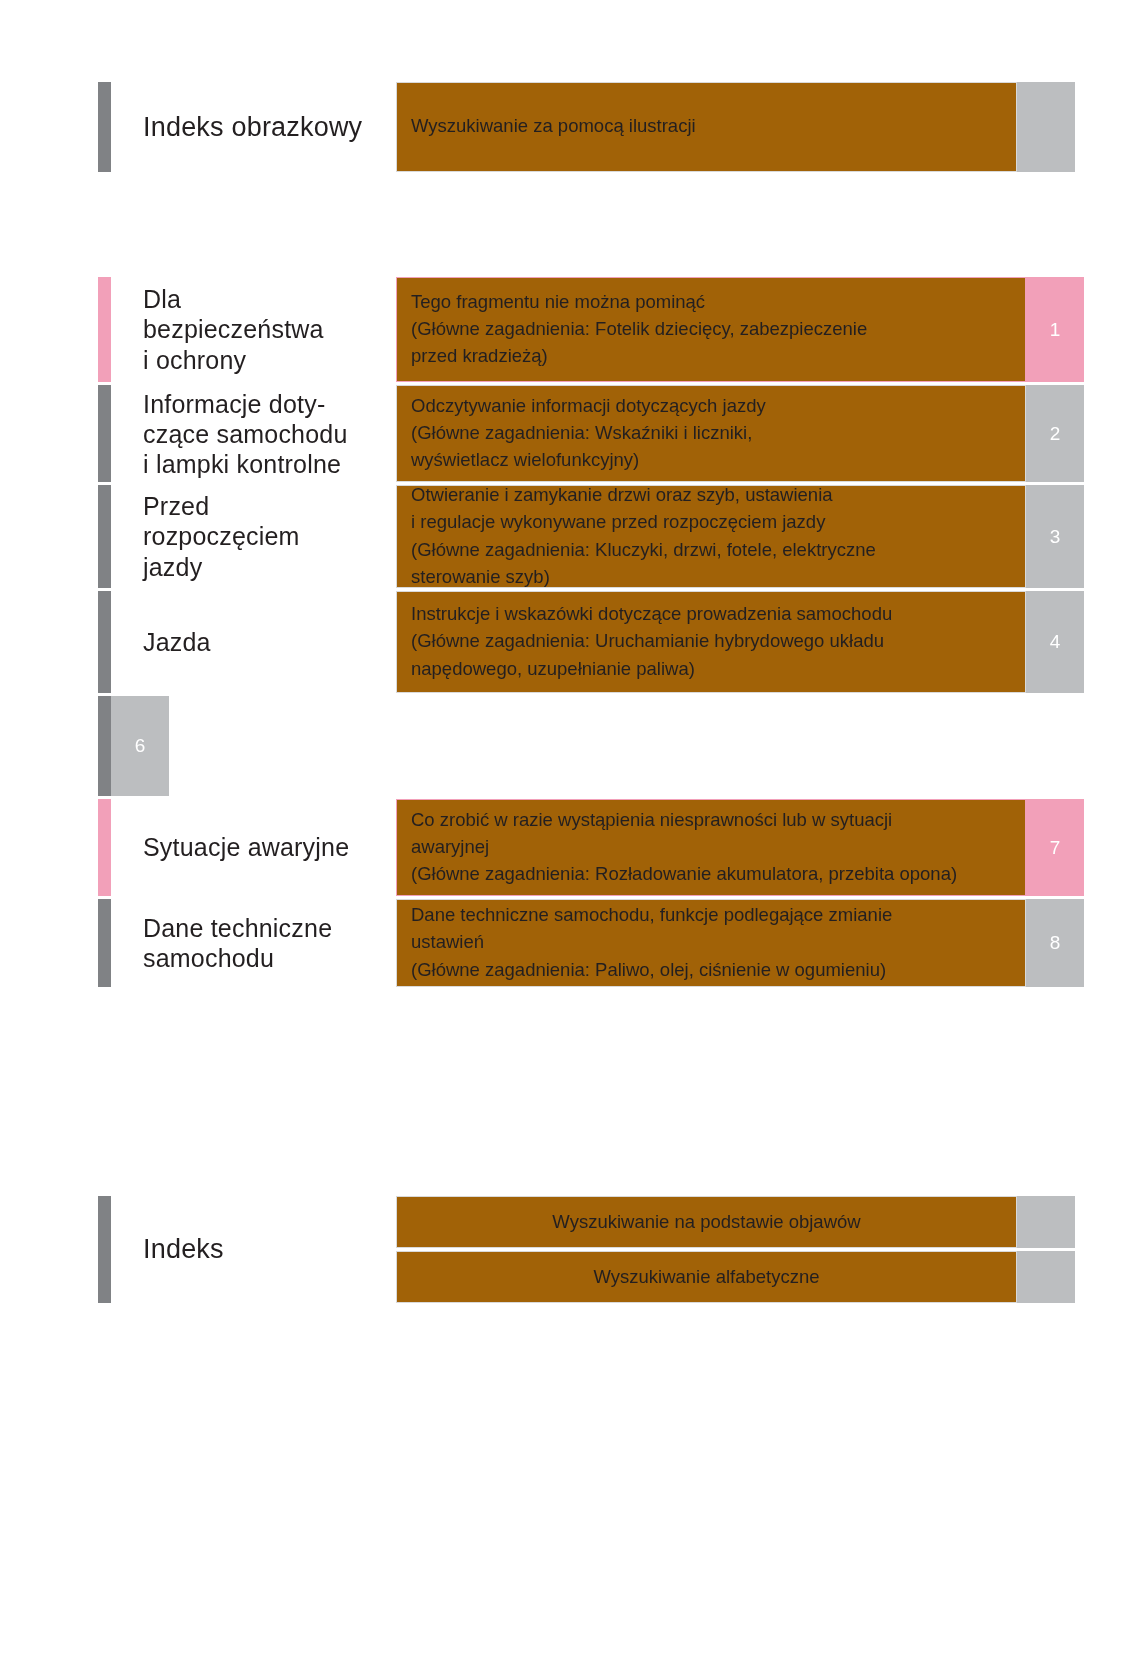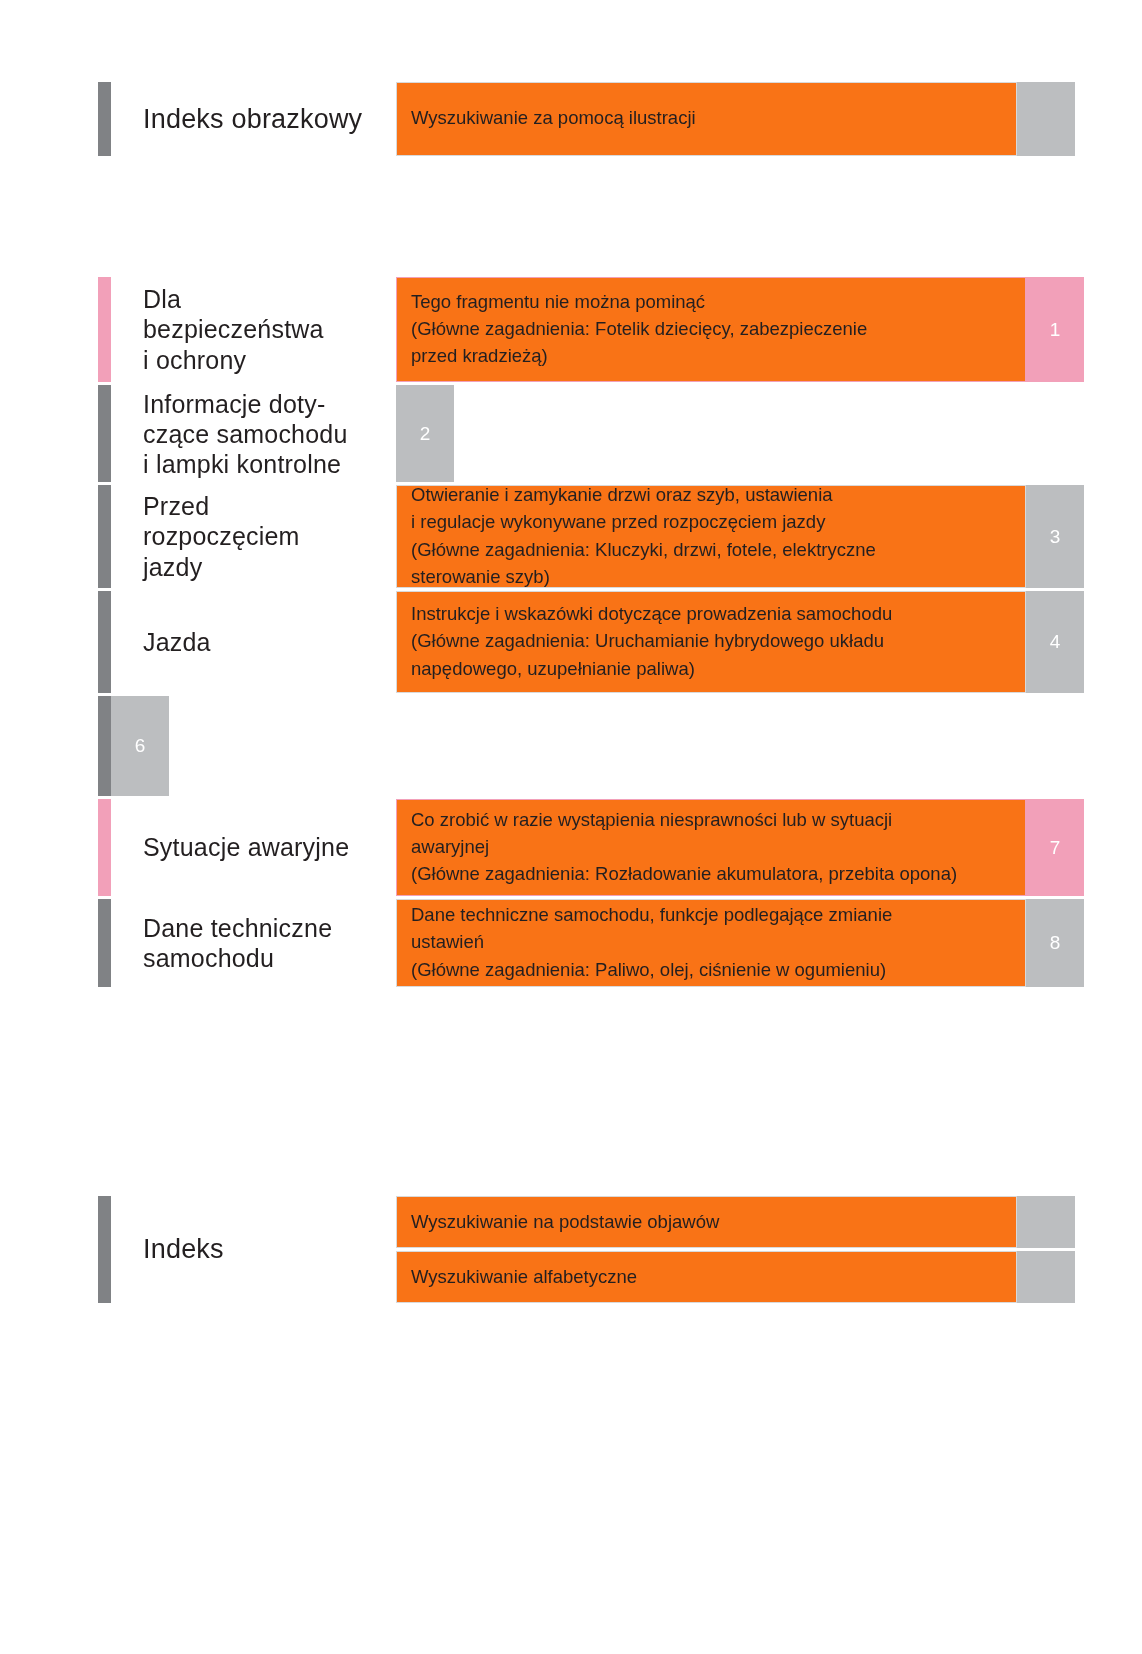--- a/index.html
+++ b/index.html
@@ -58,21 +58,21 @@
     line-height: 1.2;
   }
 
   .desc-cell {
     flex: 1 1 auto;
     border: 1px solid #d9d9d9;
     box-sizing: border-box;
     display: flex;
     align-items: center;
     padding: 8px 14px 10px 14px;
-    background: #f97316;
+    background: #a16207;
   }
   .desc-cell.accent { border-color: #f2a0b9; }
   .desc-text {
     font-size: 18.5px;
     line-height: 1.47;
     color: #231f20;
     white-space: pre-line;
   }
 
   .num-cell {
@@ -83,21 +83,21 @@
     display: flex;
     align-items: center;
     justify-content: center;
     box-sizing: border-box;
   }
   .num-cell.accent { background: #f2a0b9; }
   .num-cell.blank { background: #bcbec0; }
 
   
   #imgindex-row {
-    left: 98px; top: 82px; width: 977px; height: 74px;
+    left: 98px; top: 82px; width: 977px; height: 90px;
   }
   #imgindex-row .title-cell { width: 285px; }
   #imgindex-row .title-text { font-size: 27px; }
   #imgindex-row .desc-cell { align-items: center; }
 
   #chapters {
     position: absolute;
     left: 98px; top: 277px; width: 986px;
   }
   #chapters .row {
@@ -118,21 +118,21 @@
   #index-block .stack {
     flex: 1 1 auto;
     display: flex;
     flex-direction: column;
   }
   #index-block .stack .sub-row {
     display: flex;
     flex: 1 1 50%;
   }
   #index-block .stack .sub-row:first-child { margin-bottom: 3px; }
-  #index-block .desc-cell { padding: 6px 14px; }
+  #index-block .desc-cell { padding: 6px 14px; justify-content: center; }
 </style>
 </head>
 <body>
 
 <div class="page">
 
   <div class="row" id="imgindex-row">
     <div class="tab-bar"></div>
     <div class="title-cell">
       <div class="title-text">Indeks obrazkowy</div>
@@ -159,20 +159,25 @@
       </div>
       <div class="num-cell accent">1</div>
     </div>
 
     <div class="row" style="height:97px">
       <div class="tab-bar"></div>
       <div class="title-cell">
         <div class="title-text small">Informacje doty-
 czące samochodu
 i lampki kontrolne</div>
+      </div>
+      <div class="desc-cell">
+        <div class="desc-text">Odczytywanie informacji dotyczących jazdy
+(Główne zagadnienia: Wskaźniki i liczniki,
+wyświetlacz wielofunkcyjny)</div>
       </div>
       <div class="num-cell">2</div>
     </div>
 
     <div class="row" style="height:103px">
       <div class="tab-bar"></div>
       <div class="title-cell">
         <div class="title-text">Przed
 rozpoczęciem
 jazdy</div>

